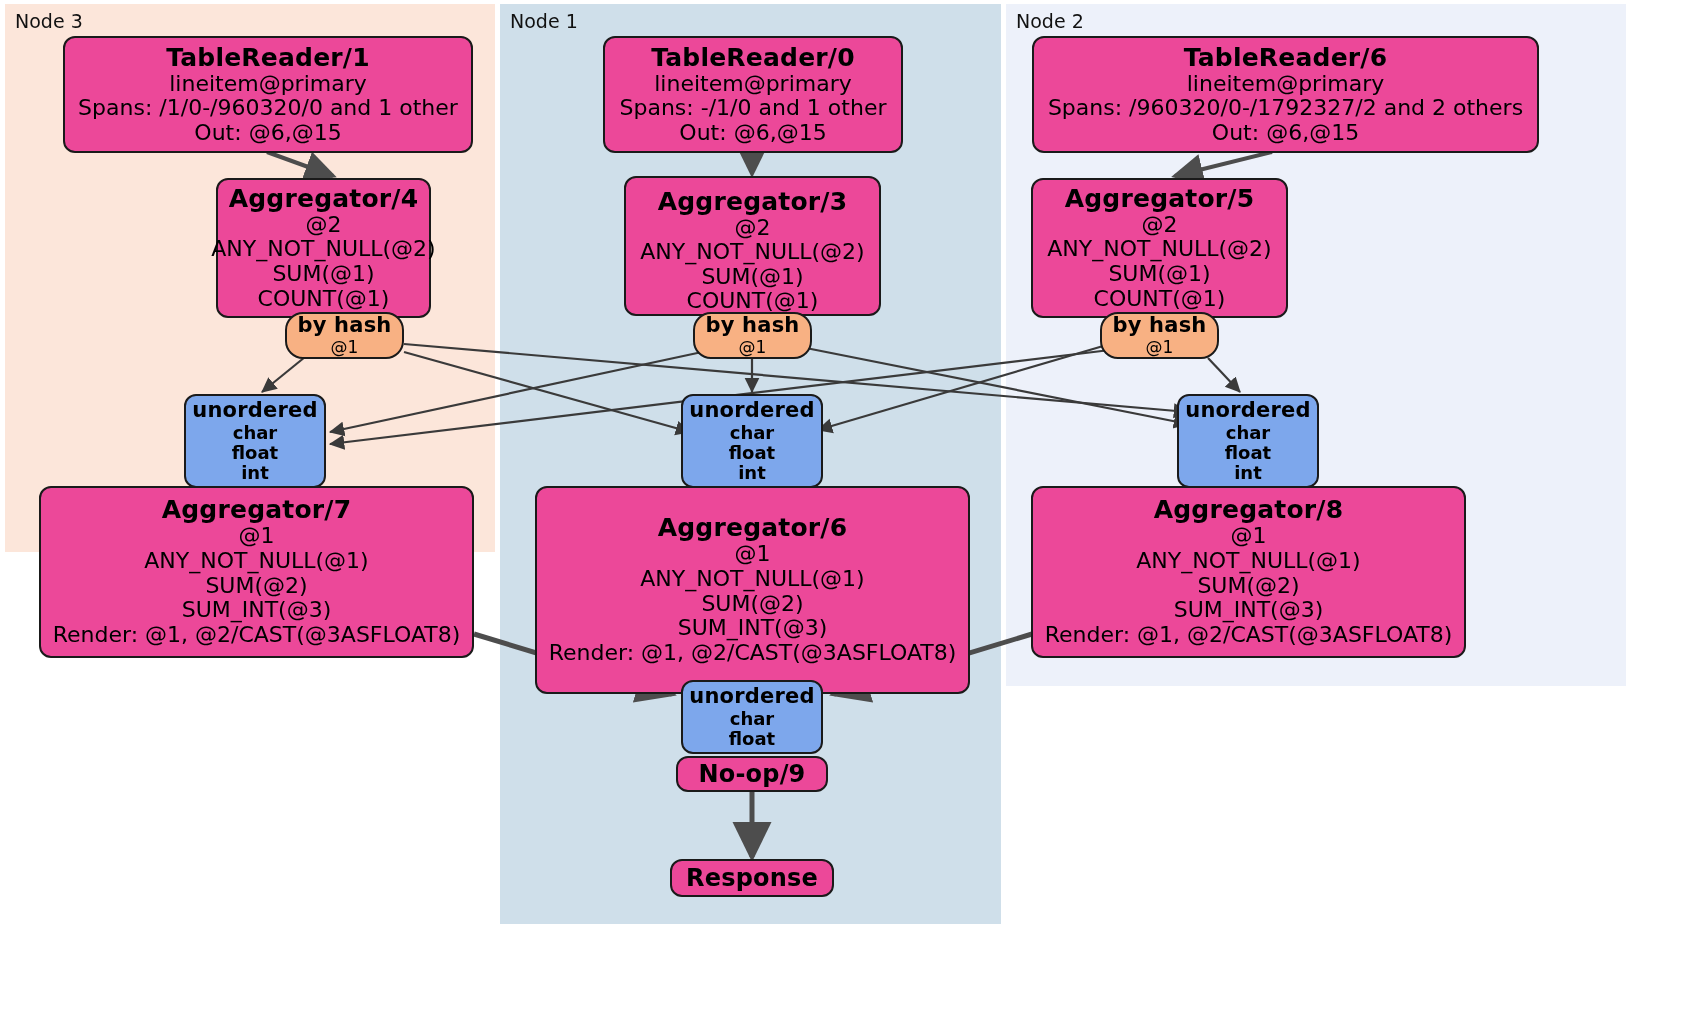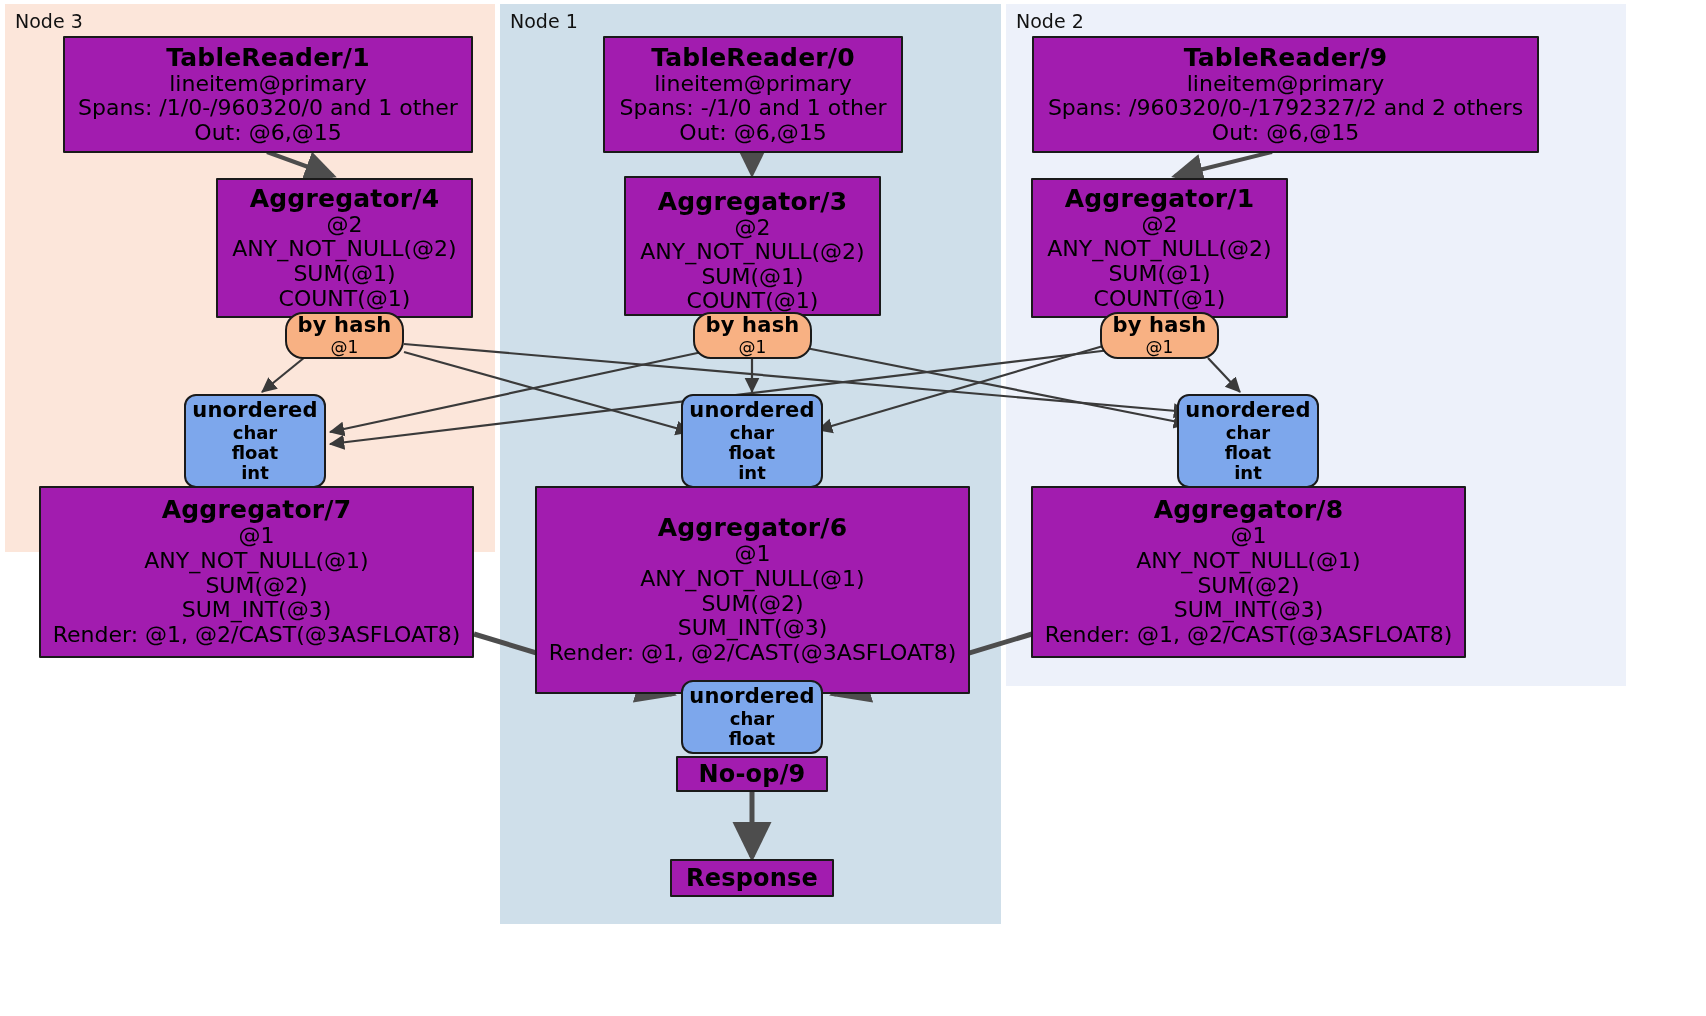--- a/index.html
+++ b/index.html
@@ -6,21 +6,21 @@
   body{font-family:"DejaVu Sans","Liberation Sans",sans-serif;}
   #stage{position:relative;width:1706px;height:1016px;overflow:hidden;background:#fff;}
 
   .panel{position:absolute;box-sizing:border-box;}
   .panel-label{position:absolute;font-size:19px;color:#111;left:10px;top:6px;
                font-family:"DejaVu Sans","Liberation Sans",sans-serif;}
 
   .node{position:absolute;box-sizing:border-box;border:2px solid #1a1a1a;
         display:flex;flex-direction:column;align-items:center;justify-content:center;
         text-align:center;line-height:1.12;}
-  .proc{background:#a21caf;border-radius:1px;}
+  .proc{background:#ec4899;border-radius:12px;}
   .hash{background:#f8b183;border-radius:18px;}
   .unord{background:#7da7ec;border-radius:12px;}
 
   .ttl{font-weight:bold;font-size:25px;color:#000;letter-spacing:.2px;}
   .ttl.sm{font-size:24px;}
   .ln{font-size:22px;color:#000;}
   .hash .ttl{font-size:21px;}
   .hash .ln{font-size:17px;}
   .unord .ttl{font-size:21px;}
   .unord .ln{font-size:18px;font-weight:bold;}
@@ -88,44 +88,44 @@
   </div>
 
   <div class="node proc" style="left:603px;top:36px;width:300px;height:117px;">
     <div class="ttl">TableReader/0</div>
     <div class="ln">lineitem@primary</div>
     <div class="ln">Spans: -/1/0 and 1 other</div>
     <div class="ln">Out: @6,@15</div>
   </div>
 
   <div class="node proc" style="left:1032px;top:36px;width:507px;height:117px;">
-    <div class="ttl">TableReader/9</div>
+    <div class="ttl">TableReader/6</div>
     <div class="ln">lineitem@primary</div>
     <div class="ln">Spans: /960320/0-/1792327/2 and 2 others</div>
     <div class="ln">Out: @6,@15</div>
   </div>
 
-  <div class="node proc" style="left:216px;top:178px;width:257px;height:140px;">
+  <div class="node proc" style="left:216px;top:178px;width:215px;height:140px;">
     <div class="ttl">Aggregator/4</div>
     <div class="ln">@2</div>
     <div class="ln">ANY_NOT_NULL(@2)</div>
     <div class="ln">SUM(@1)</div>
     <div class="ln">COUNT(@1)</div>
   </div>
 
   <div class="node proc" style="left:624px;top:176px;width:257px;height:140px;justify-content:flex-end;">
     <div class="ttl">Aggregator/3</div>
     <div class="ln">@2</div>
     <div class="ln">ANY_NOT_NULL(@2)</div>
     <div class="ln">SUM(@1)</div>
     <div class="ln">COUNT(@1)</div>
   </div>
 
   <div class="node proc" style="left:1031px;top:178px;width:257px;height:140px;">
-    <div class="ttl">Aggregator/1</div>
+    <div class="ttl">Aggregator/5</div>
     <div class="ln">@2</div>
     <div class="ln">ANY_NOT_NULL(@2)</div>
     <div class="ln">SUM(@1)</div>
     <div class="ln">COUNT(@1)</div>
   </div>
 
   <div class="node hash" style="left:285px;top:312px;width:119px;height:47px;">
     <div class="ttl">by hash</div>
     <div class="ln">@1</div>
   </div>

